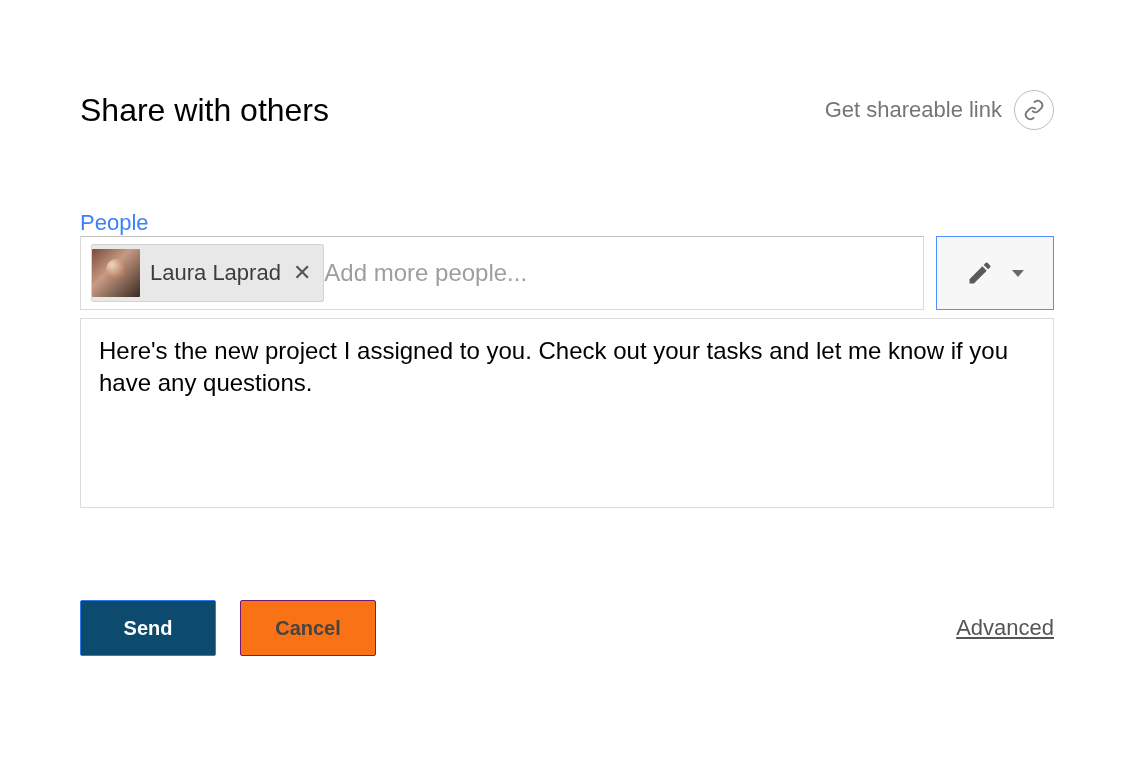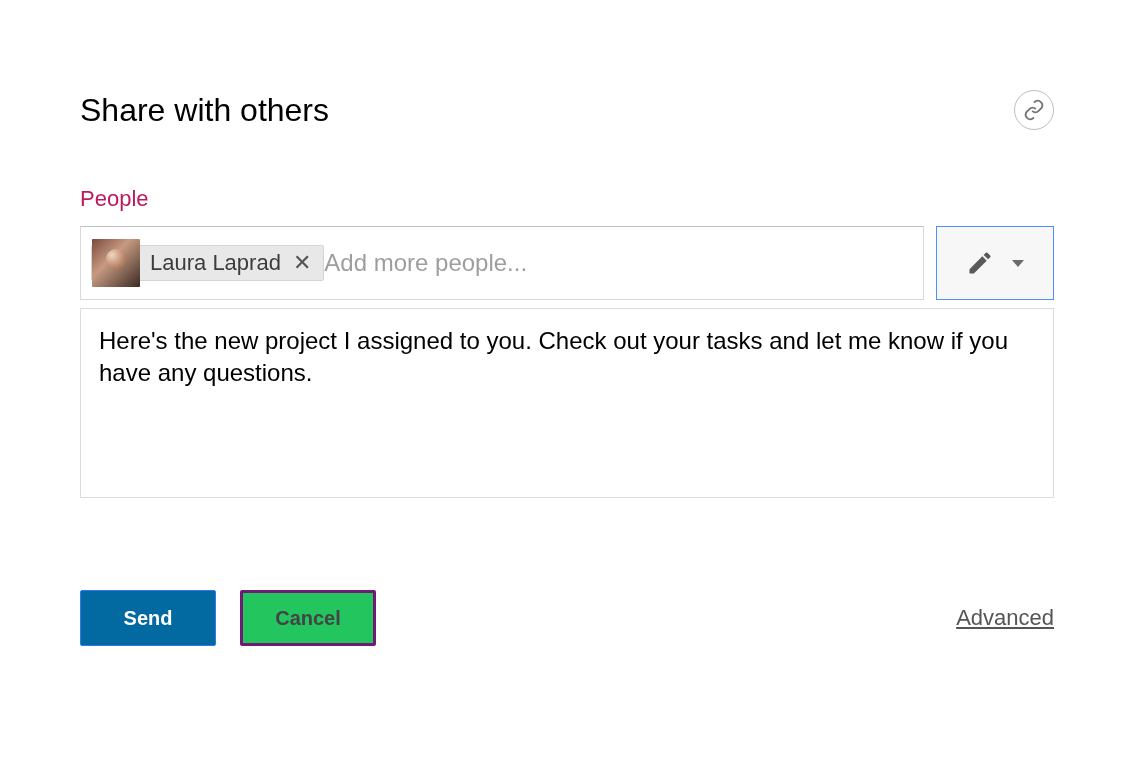--- a/index.html
+++ b/index.html
@@ -12,21 +12,21 @@
     font-family: Arial, Helvetica, sans-serif;
     color: #212121;
   }
   .dialog {
     padding: 90px 80px 0 80px;
   }
   .header-row {
     display: flex;
     align-items: center;
     justify-content: space-between;
-    margin-bottom: 56px;
+    margin-bottom: 80px;
   }
   .title {
     font-size: 32px;
     font-weight: 400;
     color: #000;
   }
   .share-link {
     display: flex;
     align-items: center;
     gap: 12px;
@@ -39,22 +39,21 @@
     height: 40px;
     border: 1px solid #bdbdbd;
     border-radius: 50%;
     display: flex;
     align-items: center;
     justify-content: center;
   }
   .link-icon-circle svg { display:block; }
   .people-label {
     font-size: 22px;
-    color: #be185d;
-    margin-bottom: 14px;
+    color: #3b82f6;
   }
   .people-row {
     display: flex;
     gap: 12px;
     margin-bottom: 8px;
   }
   .people-input {
     flex: 1;
     border: 1px solid #d9d9d9;
     border-top-color: #c0c0c0;
@@ -64,21 +63,21 @@
     padding: 8px 10px;
     height: 74px;
   }
   .chip {
     display: inline-flex;
     align-items: center;
     background: #e8e8e8;
     border: 1px solid #d4d4d4;
     border-radius: 2px;
     padding: 0 10px 0 0;
-    height: 36px;
+    height: 58px;
     gap: 10px;
   }
   .chip-avatar {
     width: 48px;
     height: 48px;
     background: linear-gradient(135deg,#7a4a3d 0%, #c79a82 40%, #3a2a22 100%);
     border-radius: 1px;
     position: relative;
     overflow: hidden;
   }
@@ -145,48 +144,49 @@
     padding: 0 30px;
     font-size: 20px;
     border-radius: 2px;
     cursor: pointer;
     display: inline-flex;
     align-items: center;
     justify-content: center;
     font-weight: 700;
   }
   .btn-primary {
-    background: #0369a1;
+    background: #0c4a6e;
     border: 1px solid #3079ed;
     color: #fff;
     margin-right: 24px;
     min-width: 136px;
   }
   .btn-secondary {
-    background: #22c55e;
-    border: 3px solid #701a75;
+    background: #f97316;
+    border: 1px solid #701a75;
     color: #444;
     min-width: 136px;
   }
   .advanced {
     margin-left: auto;
     font-size: 22px;
     color: #555;
     cursor: pointer;
     text-decoration: underline;
   }
 </style>
 </head>
 <body>
 
 <div class="dialog">
 
   <div class="header-row">
     <div class="title">Share with others</div>
     <div class="share-link">
+      <span>Get shareable link</span>
       <span class="link-icon-circle">
         <svg width="22" height="22" viewBox="0 0 24 24" fill="none" stroke="#757575" stroke-width="2">
           <path d="M10 13a5 5 0 0 0 7 0l3-3a5 5 0 0 0-7-7l-1 1"></path>
           <path d="M14 11a5 5 0 0 0-7 0l-3 3a5 5 0 0 0 7 7l1-1"></path>
         </svg>
       </span>
     </div>
   </div>
 
   <div class="people-label">People</div>

